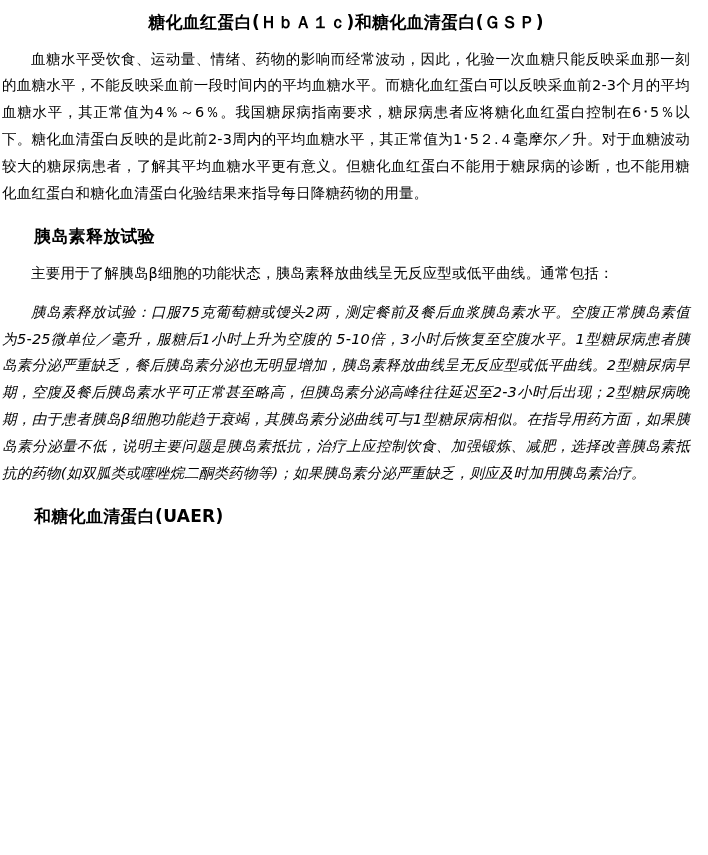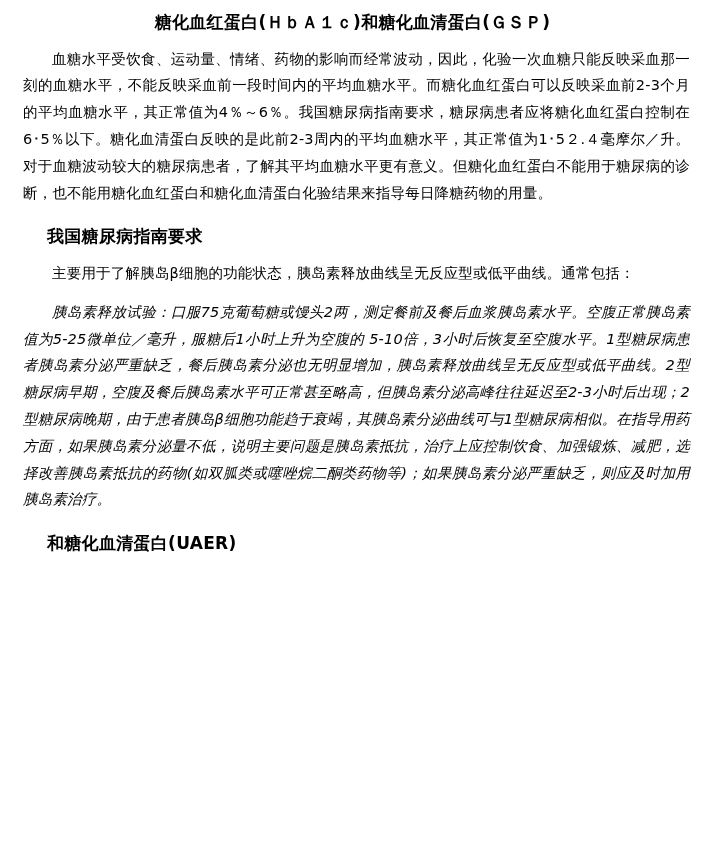--- a/index.html
+++ b/index.html
@@ -11,21 +11,21 @@
     width: 708px;
     height: 855px;
     overflow: hidden;
     font-family: "DejaVu Sans", "Liberation Sans", sans-serif;
     color: #000000;
   }
   .page {
     width: 708px;
     height: 855px;
     box-sizing: border-box;
-    padding: 10px 18px 0 15px;
+    padding: 10px 18px 0 2px;
     position: relative;
   }
   .heading {
     font-size: 17px;
     font-weight: bold;
     line-height: 1.5;
     margin: 0 0 2px 0;
     letter-spacing: 0.3px;
   }
   .heading.center {
@@ -35,39 +35,39 @@
   .heading.sub {
     margin-top: 18px;
     margin-bottom: 4px;
     padding-left: 32px;
   }
   .para {
     font-size: 14.5px;
     line-height: 1.85;
     text-align: justify;
     text-justify: inter-ideograph;
-    margin: 10px 0 0 8px;
+    margin: 10px 0 0 0;
     text-indent: 2em;
     letter-spacing: 0.2px;
   }
   .para.tight {
     margin-top: 12px;
     font-style: italic;
   }
 </style>
 </head>
 <body>
 
 <div class="page">
 
   <h1 class="heading center">糖化血红蛋白(ＨｂＡ１ｃ)和糖化血清蛋白(ＧＳＰ)</h1>
 
   <p class="para">血糖水平受饮食、运动量、情绪、药物的影响而经常波动，因此，化验一次血糖只能反映采血那一刻的血糖水平，不能反映采血前一段时间内的平均血糖水平。而糖化血红蛋白可以反映采血前2-3个月的平均血糖水平，其正常值为4％～6％。我国糖尿病指南要求，糖尿病患者应将糖化血红蛋白控制在6･5％以下。糖化血清蛋白反映的是此前2-3周内的平均血糖水平，其正常值为1･5２.４毫摩尔／升。对于血糖波动较大的糖尿病患者，了解其平均血糖水平更有意义。但糖化血红蛋白不能用于糖尿病的诊断，也不能用糖化血红蛋白和糖化血清蛋白化验结果来指导每日降糖药物的用量。</p>
 
-  <h2 class="heading sub">我国糖尿病指南要求</h2>
+  <h2 class="heading sub">胰岛素释放试验</h2>
 
   <p class="para">主要用于了解胰岛β细胞的功能状态，胰岛素释放曲线呈无反应型或低平曲线。通常包括：</p>
 
   <p class="para tight">胰岛素释放试验：口服75克葡萄糖或馒头2两，测定餐前及餐后血浆胰岛素水平。空腹正常胰岛素值为5-25微单位／毫升，服糖后1小时上升为空腹的 5-10倍，3小时后恢复至空腹水平。1型糖尿病患者胰岛素分泌严重缺乏，餐后胰岛素分泌也无明显增加，胰岛素释放曲线呈无反应型或低平曲线。2型糖尿病早期，空腹及餐后胰岛素水平可正常甚至略高，但胰岛素分泌高峰往往延迟至2-3小时后出现；2型糖尿病晚期，由于患者胰岛β细胞功能趋于衰竭，其胰岛素分泌曲线可与1型糖尿病相似。在指导用药方面，如果胰岛素分泌量不低，说明主要问题是胰岛素抵抗，治疗上应控制饮食、加强锻炼、减肥，选择改善胰岛素抵抗的药物(如双胍类或噻唑烷二酮类药物等)；如果胰岛素分泌严重缺乏，则应及时加用胰岛素治疗。</p>
 
 
 
   <h2 class="heading sub">和糖化血清蛋白(UAER)</h2>
 
 </div>

